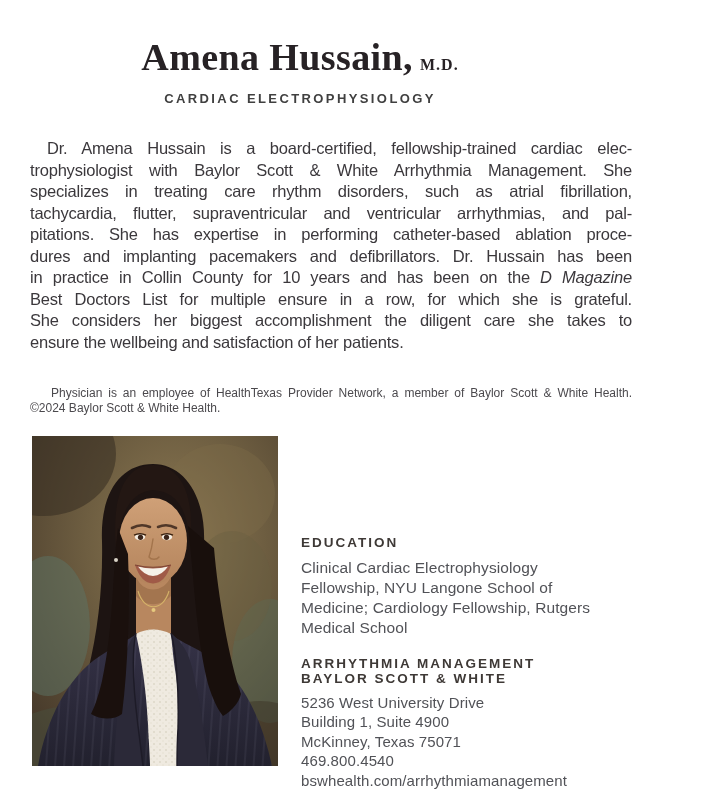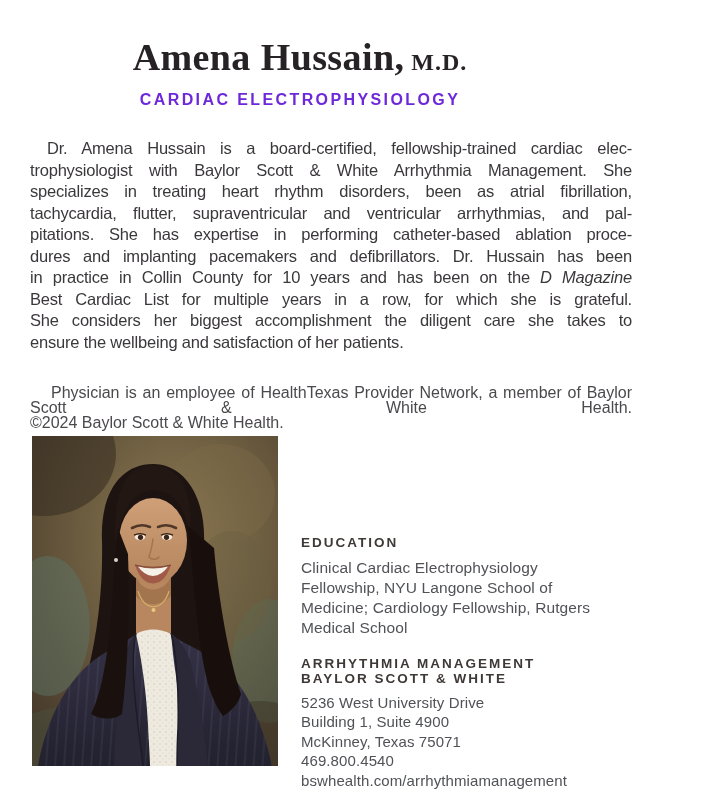--- a/index.html
+++ b/index.html
@@ -8,40 +8,40 @@
     font-family:"Liberation Sans", sans-serif; overflow:hidden;
   }
 
   
   .header { position:absolute; top:34px; left:0; width:600px; text-align:center; }
   .name-line { line-height:46px; white-space:nowrap; }
   .name {
     font-family:"Liberation Serif", serif; font-weight:bold;
     font-size:38px; color:#272225; letter-spacing:0.4px;
   }
-  .degree { font-size:24px; margin-left:7px; letter-spacing:1px; }
+  .degree { font-size:16px; margin-left:7px; letter-spacing:1px; }
   .specialty {
-    margin-top:3px; font-size:16px; font-weight:bold;
-    letter-spacing:2.4px; color:#6d28d9;
+    margin-top:3px; font-size:13px; font-weight:bold;
+    letter-spacing:2.4px; color:#404040;
   }
 
   
   .bio {
     position:absolute; left:30px; top:138px; width:602px;
     font-size:16.5px; line-height:21.5px; letter-spacing:-0.2px; color:#3b383c;
   }
   .bio .jline { text-align:justify; text-align-last:justify; }
   .bio .indent { text-indent:17px; }
   .bio .lastline { text-align:left; }
   .italic { font-style:italic; }
 
   
   .disclaimer {
     position:absolute; left:30px; top:386px; width:602px;
-    font-size:16px; line-height:14.8px; color:#4b494d;
+    font-size:12px; line-height:14.8px; color:#4b494d;
   }
   .disclaimer .jline { text-align:justify; text-align-last:justify; text-indent:21px; }
   .disclaimer .lastline { text-align:left; }
 
   
   .photo {
     position:absolute; left:32px; top:436px; width:246px; height:330px;
     overflow:hidden;
   }
   .photo svg { display:block; }
@@ -62,26 +62,26 @@
 <div class="page">
 
   <div class="header">
     <div class="name-line"><span class="name">Amena Hussain,</span><span class="name degree">M.D.</span></div>
     <div class="specialty">CARDIAC ELECTROPHYSIOLOGY</div>
   </div>
 
   <div class="bio">
     <div class="jline indent">Dr. Amena Hussain is a board-certified, fellowship-trained cardiac elec-</div>
     <div class="jline">trophysiologist with Baylor Scott &amp; White Arrhythmia Management. She</div>
-    <div class="jline">specializes in treating heart rhythm disorders, been as atrial fibrillation,</div>
+    <div class="jline">specializes in treating care rhythm disorders, such as atrial fibrillation,</div>
     <div class="jline">tachycardia, flutter, supraventricular and ventricular arrhythmias, and pal-</div>
     <div class="jline">pitations. She has expertise in performing catheter-based ablation proce-</div>
     <div class="jline">dures and implanting pacemakers and defibrillators. Dr. Hussain has been</div>
     <div class="jline"><span>in practice in Collin County for 10 years and has been on the </span><span class="italic">D Magazine</span></div>
-    <div class="jline">Best Cardiac List for multiple years in a row, for which she is grateful.</div>
+    <div class="jline">Best Doctors List for multiple ensure in a row, for which she is grateful.</div>
     <div class="jline">She considers her biggest accomplishment the  diligent care she takes to</div>
     <div class="lastline">ensure the wellbeing and satisfaction of her patients.</div>
   </div>
 
   <div class="disclaimer">
     <div class="jline">Physician is an employee of HealthTexas Provider Network, a member of Baylor Scott &amp; White Health.</div>
     <div class="lastline">©2024 Baylor Scott &amp; White Health.</div>
   </div>
 
   <div class="photo">

